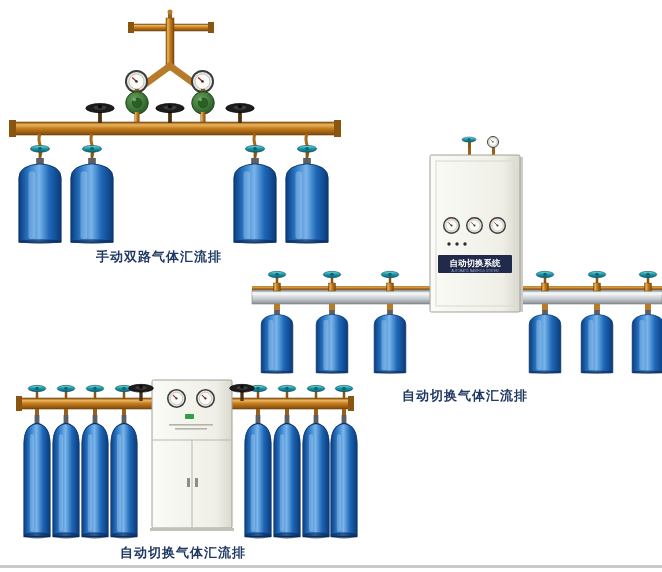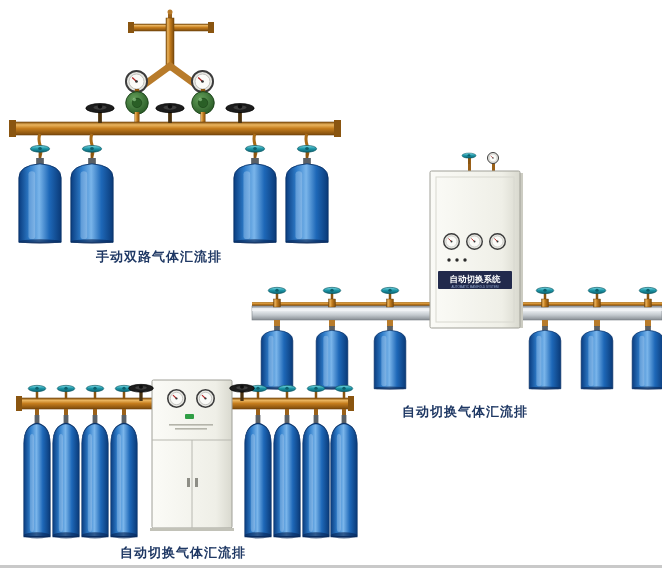--- a/index.html
+++ b/index.html
@@ -148,21 +148,21 @@
       </g>
       <g>
         <path d="M302,124 C298,132 306,138 302,146" stroke="#a86a16" stroke-width="3" fill="none"></path>
         <use href="#symTeal" x="291" y="134" width="22" height="16"></use>
         <use href="#symCyl" x="278" y="148" width="48" height="86"></use>
       </g>
     </svg>
     <div class="caption" style="left:83px; top:238px;margin-left:8px;">手动双路气体汇流排</div>
   </div>
 
-  <div class="product" style="left:252px; top:152px; width:410px; height:270px;">
+  <div class="product" style="left:252px; top:136px; width:410px; height:270px;">
     <svg width="410" height="246" viewBox="0 0 410 246">
 
       <g>
         <rect x="0" y="150" width="410" height="4" fill="url(#brassH)"></rect>
         <rect x="0" y="154" width="410" height="14" fill="url(#silverG)" stroke="#7a8086" stroke-width="0.6"></rect>
         <rect x="0" y="156" width="410" height="3" fill="#f2f4f6" opacity="0.8"></rect>
       </g>
 
       <g>
         <use href="#symTeal" x="15" y="134" width="20" height="15"></use>

